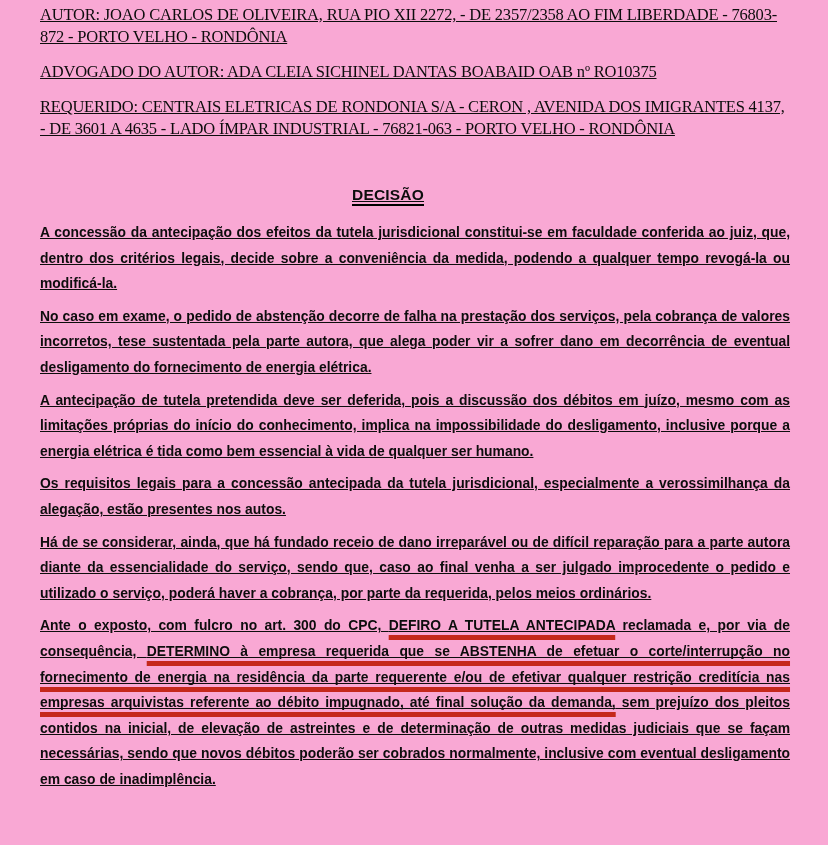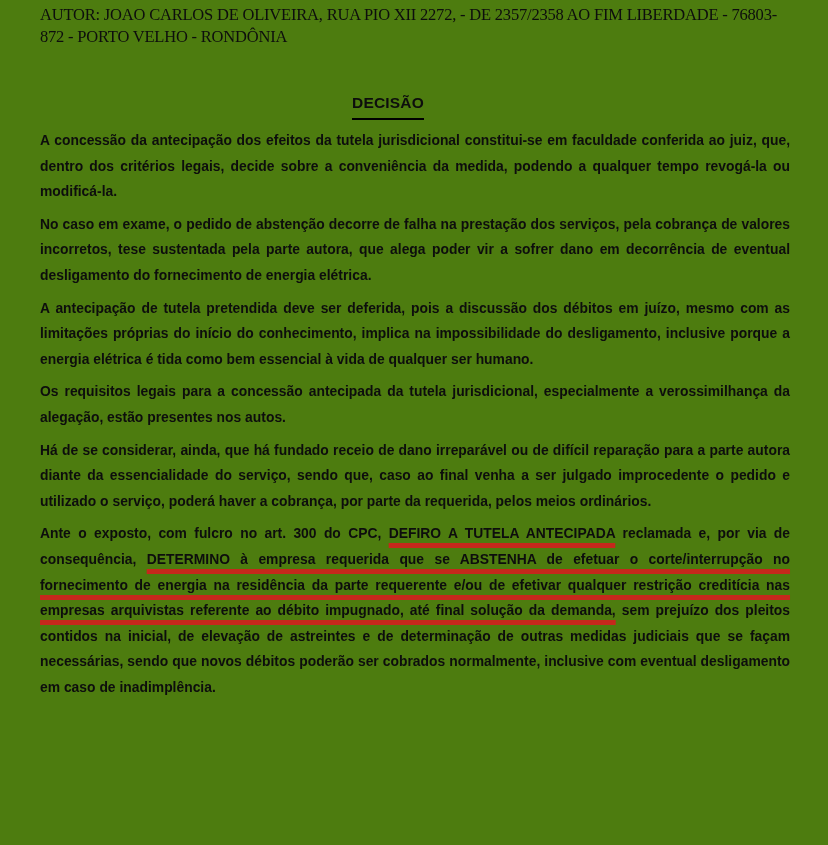--- a/index.html
+++ b/index.html
@@ -5,24 +5,25 @@
   html, body {
     margin: 0;
     padding: 0;
     background: #ffffff;
     overflow-x: hidden;
   }
   .page {
     position: relative;
     width: 828px;
     height: 845px;
-    background: #4d7c0f;
+    background: #f9a8d4;
     box-sizing: border-box;
     padding: 4px 38px 0 40px;
     color: var(--text-color, #0d0d0d);
+    text-decoration: underline;
   }
   
   .parties {
     width: 752px;
     font-family: "Liberation Serif", "DejaVu Serif", serif;
     font-size: 16.5px;
     line-height: 22px;
     letter-spacing: -0.2px;
   }
   .party {
@@ -35,21 +36,21 @@
     padding-right: 56px;
     box-sizing: border-box;
     text-align: center;
     font-family: "Liberation Sans", "DejaVu Sans", sans-serif;
     font-size: 15.5px;
     font-weight: bold;
     letter-spacing: 0.2px;
   }
   .decision-heading .hd-underline {
     border-bottom: 2px solid #000000;
-    padding-bottom: 7px;
+    padding-bottom: 1px;
   }
   
   .doc-body {
     width: 838px;
     transform: scaleX(0.895);
     transform-origin: 0 0;
     font-family: "Liberation Sans", "DejaVu Sans", sans-serif;
     font-weight: bold;
     font-size: 15.5px;
     line-height: 25.6px;
@@ -68,20 +69,22 @@
     text-decoration-skip-ink: none;
   }
 </style>
 </head>
 <body>
 
 <div class="page">
 
   <div class="parties">
     <p class="party">AUTOR: JOAO CARLOS DE OLIVEIRA, RUA PIO XII 2272, - DE 2357/2358 AO FIM LIBERDADE - 76803-872 - PORTO VELHO - RONDÔNIA</p>
+    <p class="party">ADVOGADO DO AUTOR: ADA CLEIA SICHINEL DANTAS BOABAID OAB nº RO10375</p>
+    <p class="party">REQUERIDO: CENTRAIS ELETRICAS DE RONDONIA S/A - CERON , AVENIDA DOS IMIGRANTES 4137, - DE 3601 A 4635 - LADO ÍMPAR INDUSTRIAL - 76821-063 - PORTO VELHO - RONDÔNIA</p>
   </div>
 
   <div class="decision-heading"><span class="hd-underline">DECISÃO</span></div>
 
   <div class="doc-body">
     <p>A concessão da antecipação dos efeitos da tutela jurisdicional constitui-se em faculdade conferida ao juiz, que, dentro dos critérios legais, decide sobre a conveniência da medida, podendo a qualquer tempo revogá-la ou modificá-la.</p>
     <p>No caso em exame, o pedido de abstenção decorre de falha na prestação dos serviços, pela cobrança de valores incorretos, tese sustentada pela parte autora, que alega poder vir a sofrer dano em decorrência de eventual desligamento do fornecimento de energia elétrica.</p>
     <p>A antecipação de tutela pretendida deve ser deferida, pois a discussão dos débitos em juízo, mesmo com as limitações próprias do início do conhecimento, implica na impossibilidade do desligamento, inclusive porque a energia elétrica é tida como bem essencial à vida de qualquer ser humano.</p>
     <p>Os requisitos legais para a concessão antecipada da tutela jurisdicional, especialmente a verossimilhança da alegação, estão presentes nos autos.</p>
     <p>Há de se considerar, ainda, que há fundado receio de dano irreparável ou de difícil reparação para a parte autora diante da essencialidade do serviço, sendo que, caso ao final venha a ser julgado improcedente o pedido e utilizado o serviço, poderá haver a cobrança, por parte da requerida, pelos meios ordinários.</p>

